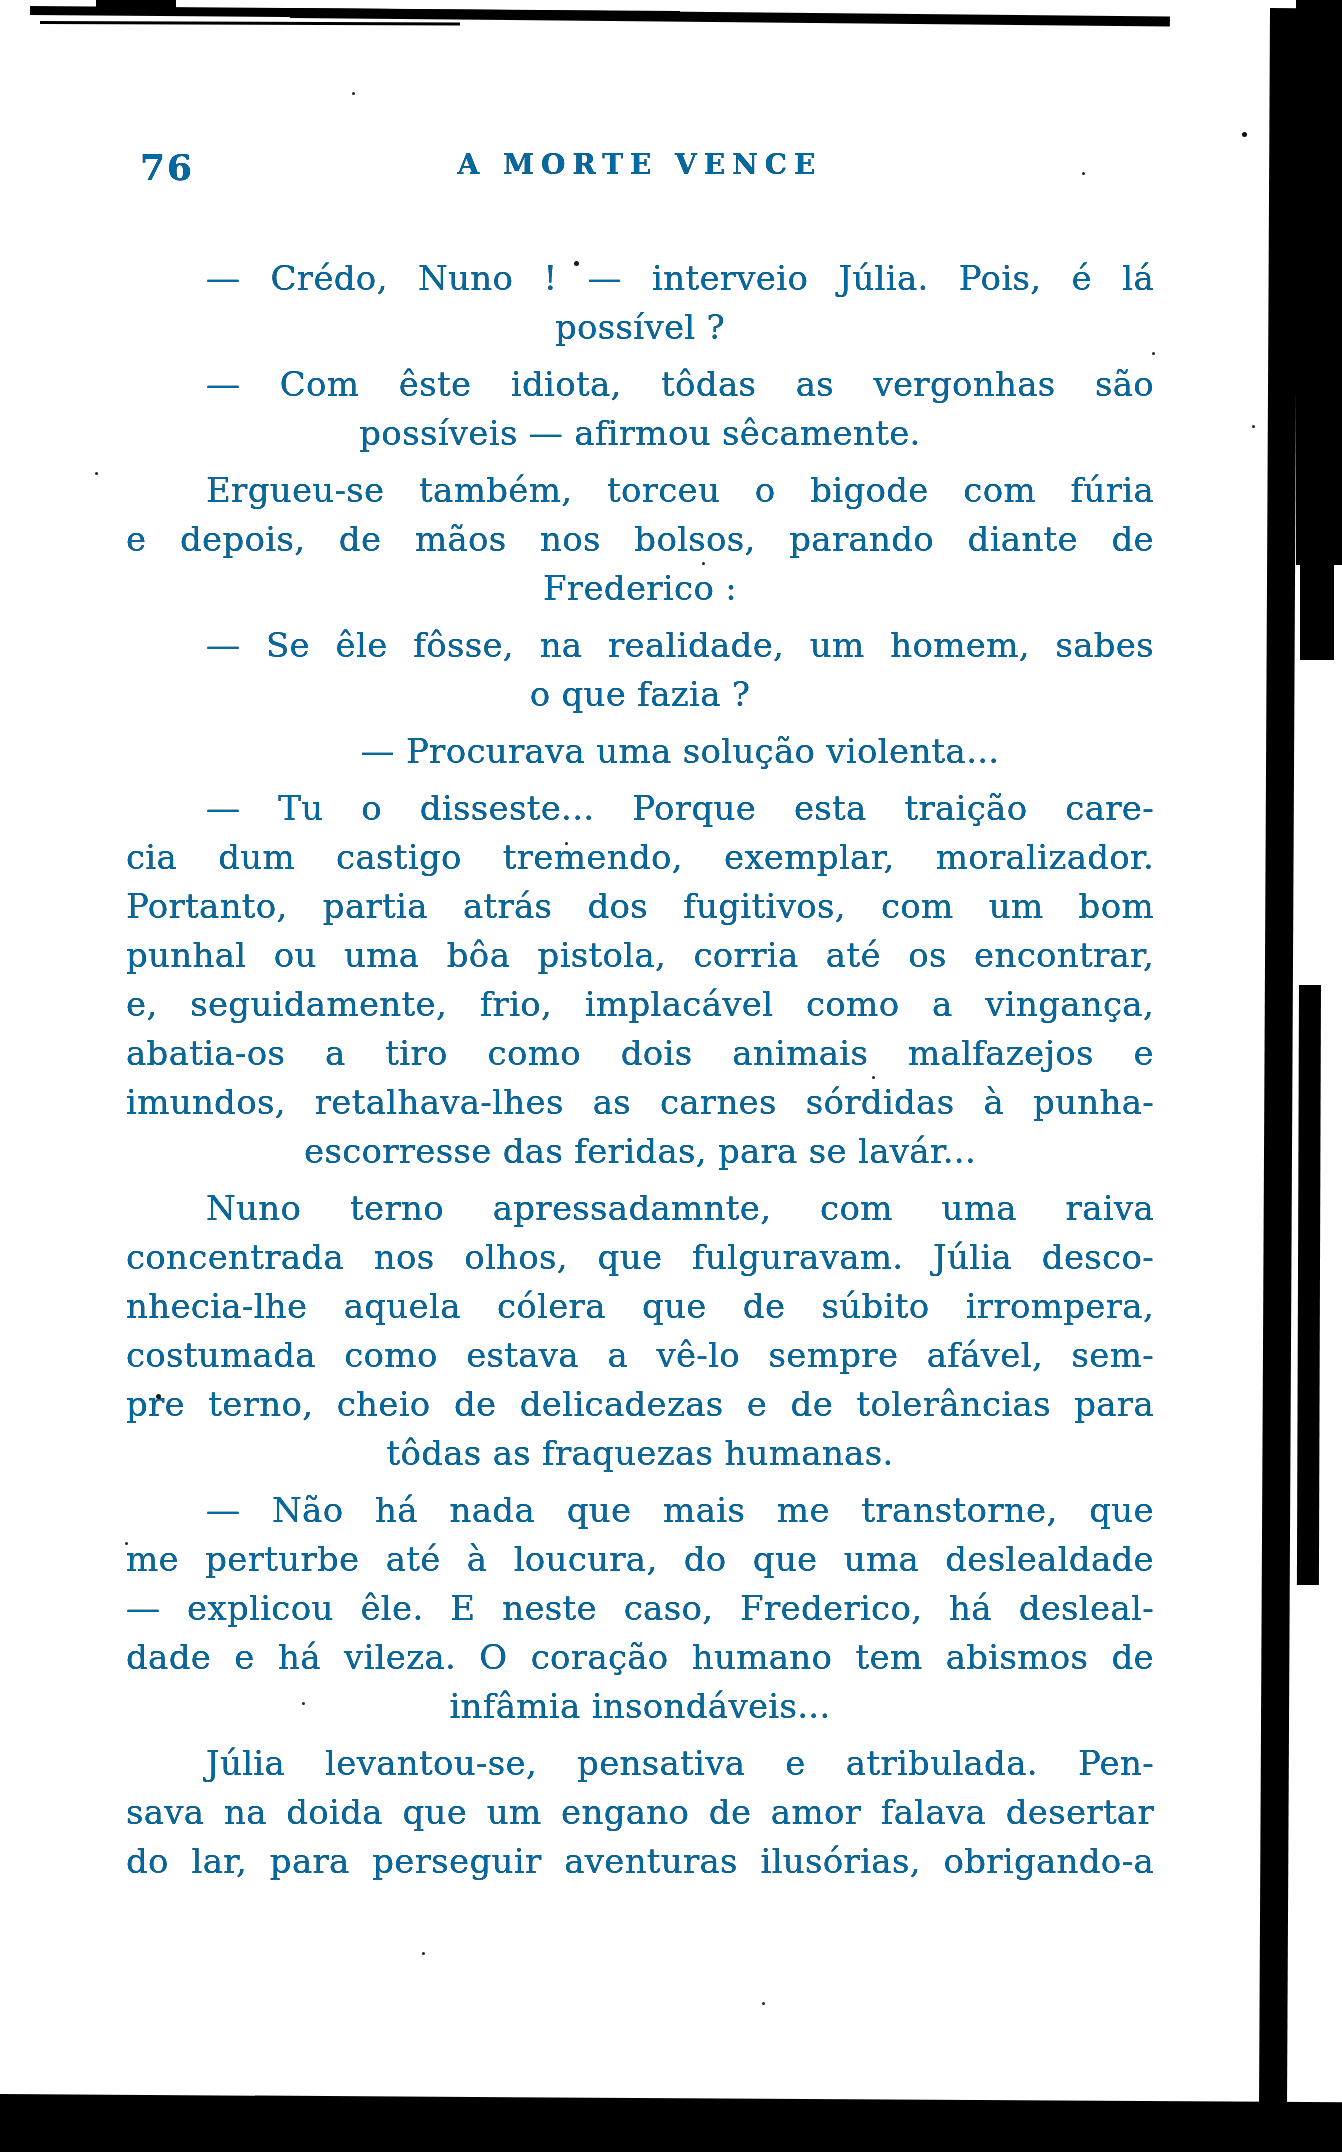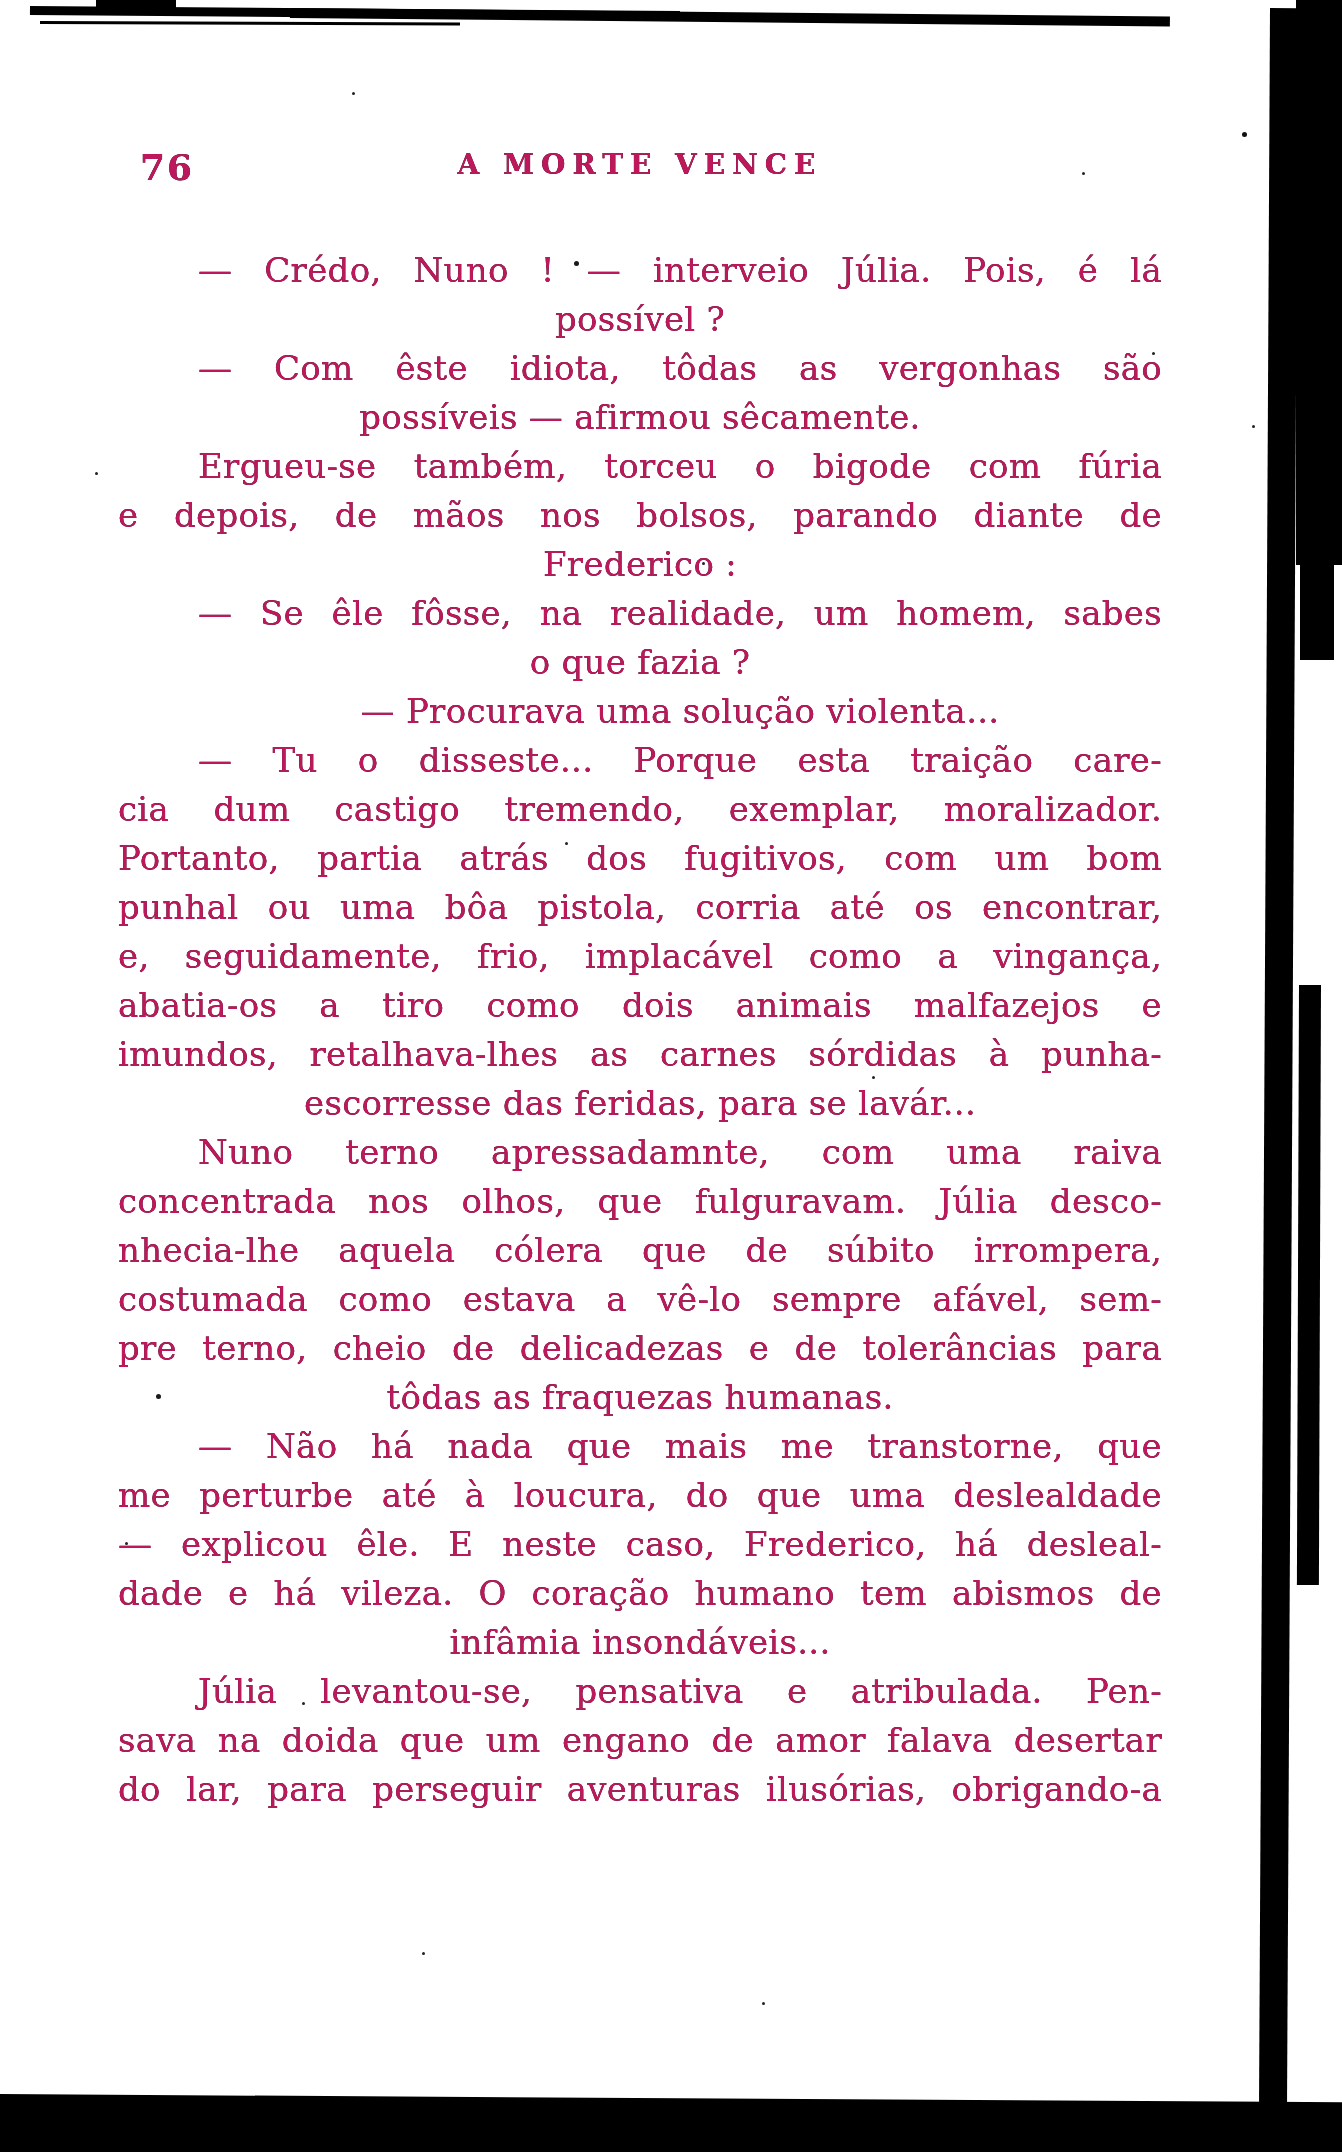--- a/index.html
+++ b/index.html
@@ -2,41 +2,41 @@
 <html><head>
 <meta charset="utf-8">
 <style>
   html,body { margin:0; padding:0; background:#e8e8e8; }
   .page {
     position:relative;
     width:1342px; height:2152px;
     background:#ffffff;
     overflow:hidden;
     font-family:"DejaVu Serif", serif;
-    color:#be185d;
+    color:#0369a1;
   }
   
   .page-number {
     position:absolute; left:140px; top:146px;
     font-size:36px; font-weight:700; letter-spacing:2px;
     text-shadow:0 0 0.6px #000;
   }
   .running-title {
     position:absolute; left:118px; top:148px; width:1044px;
     text-align:center;
     font-size:28px; font-weight:700; letter-spacing:7px;
     text-shadow:0 0 0.6px #000;
   }
   
   .body-text {
     position:absolute; left:118px; top:246px; width:1044px;
     font-size:34px; line-height:49px; letter-spacing:0.3px;
     text-shadow:0 0 0.5px #111;
   }
-  .paragraph { margin:0; }
+  .paragraph { margin:8px; }
   .line { height:49px; overflow:hidden; text-align:center; }
   .line.just { text-align:justify; text-align-last:justify; }
   .line.first { text-indent:80px; }
   
   .art { position:absolute; background:#000; }
   .art-top-a { left:96px;  top:0;    width:80px;   height:10px; }
   .art-top-b { left:30px;  top:6px;  width:650px;  height:9px;  transform:rotate(0.45deg); transform-origin:left top; }
   .art-top-c { left:290px; top:8px;  width:880px;  height:10px; transform:rotate(0.55deg); transform-origin:left top; }
   .art-top-d { left:40px;  top:21px; width:420px;  height:3px;  transform:rotate(0.2deg);  transform-origin:left top; }
   .art-right-main { left:1270px; top:8px;  width:28px; height:2150px; transform:rotate(0.3deg); transform-origin:top left; }

